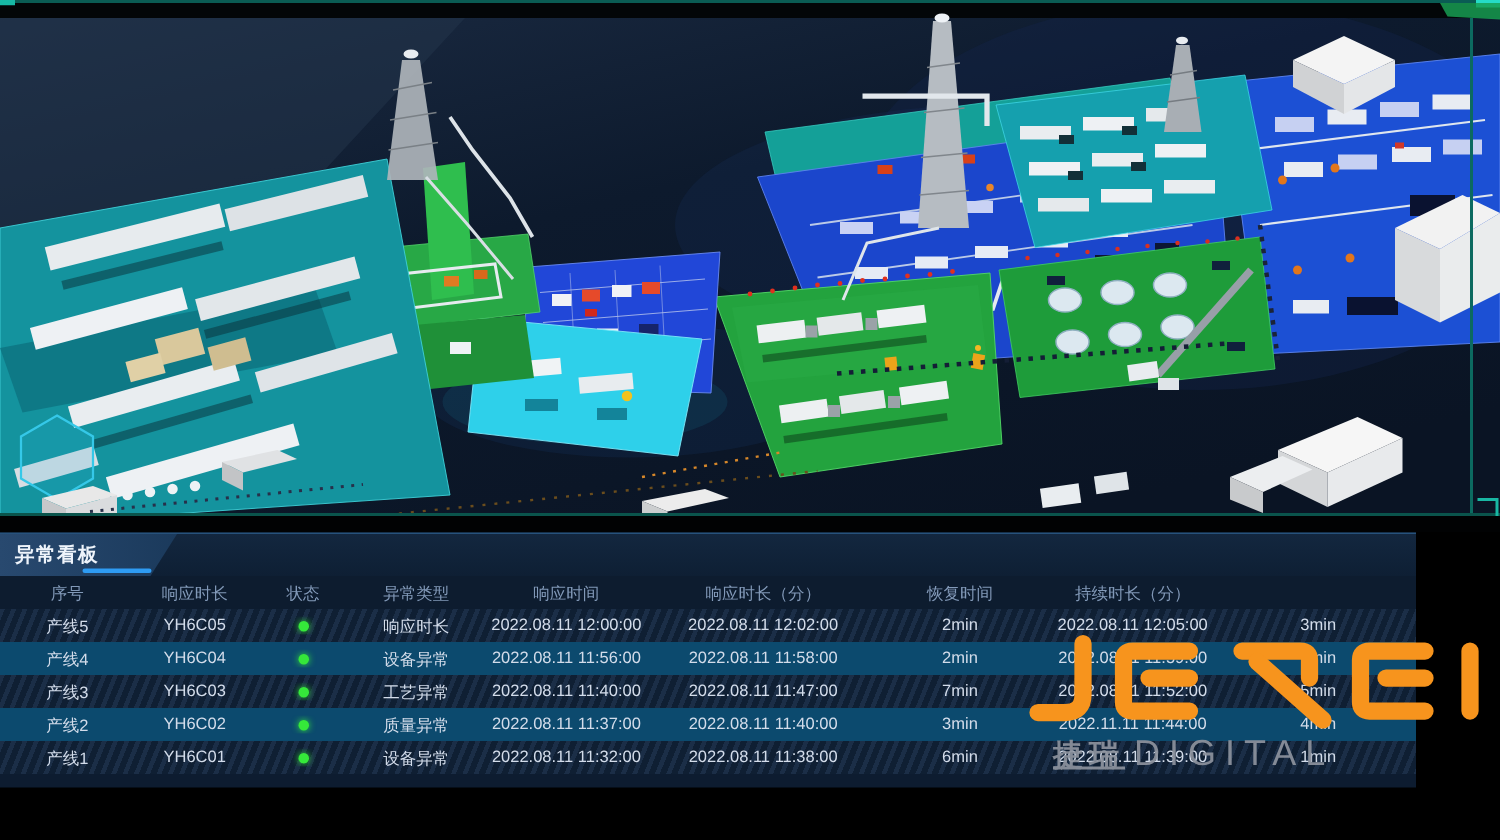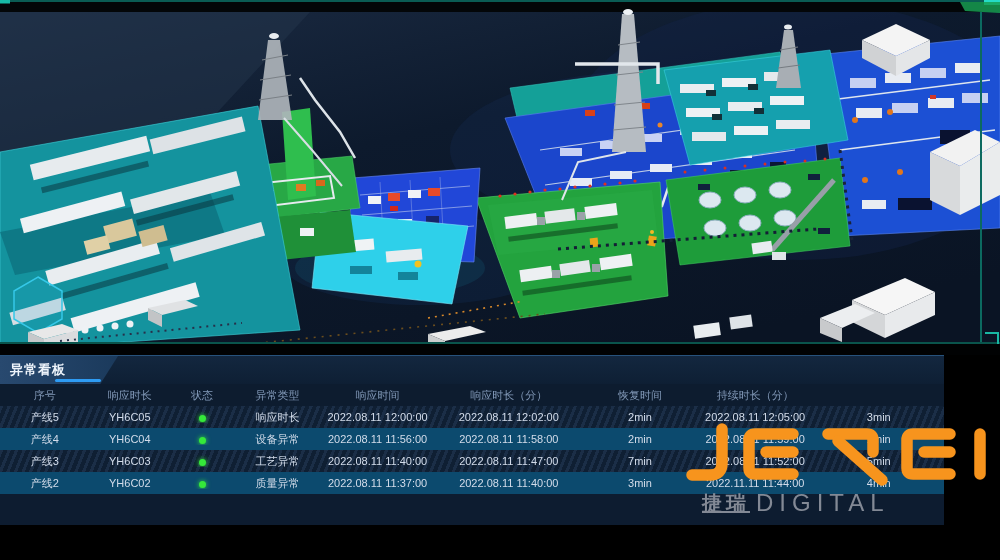--- a/index.html
+++ b/index.html
@@ -364,20 +364,31 @@
       <span>产线2</span>
       <span>YH6C02</span>
       <span><i class="dot"></i></span>
       <span>质量异常</span>
       <span>2022.08.11 11:37:00</span>
       <span>2022.08.11 11:40:00</span>
       <span>3min</span>
       <span>2022.11.11 11:44:00</span>
       <span>4min</span>
     </div>
+    <div class="tgrid trow row-hatch">
+      <span>产线1</span>
+      <span>YH6C01</span>
+      <span><i class="dot"></i></span>
+      <span>设备异常</span>
+      <span>2022.08.11 11:32:00</span>
+      <span>2022.08.11 11:38:00</span>
+      <span>6min</span>
+      <span>2022.08.11 11:39:00</span>
+      <span>1min</span>
+    </div>
   </div>
 
   <div class="watermark">
     <svg class="logo-svg" viewBox="0 0 304 58" xmlns="http://www.w3.org/2000/svg" aria-label="JEREI">
       <g stroke="#F7941D" stroke-width="11.5" fill="none" stroke-linecap="round" stroke-linejoin="round">
         <path d="M34 3 V37 Q34 49 22 49 H4"></path>
         <path d="M105 8 H67 Q61 8 61 14 V42 Q61 48 67 48 H105"></path>
         <path d="M78 26 H105"></path>
         <path d="M140 8 H179 Q185 8 185 14 V26"></path>
         <path d="M150 15 L194 54"></path>

